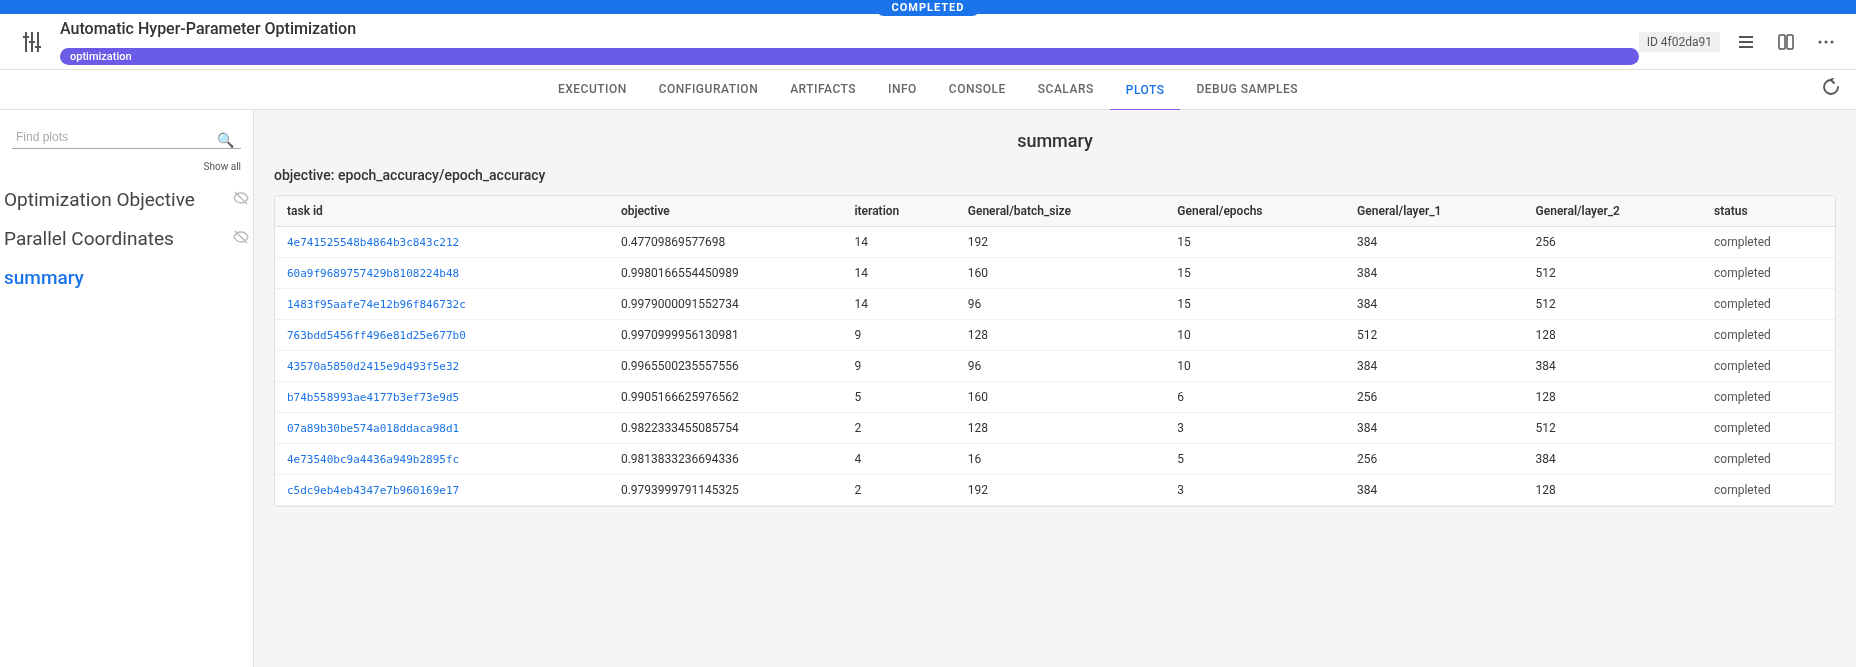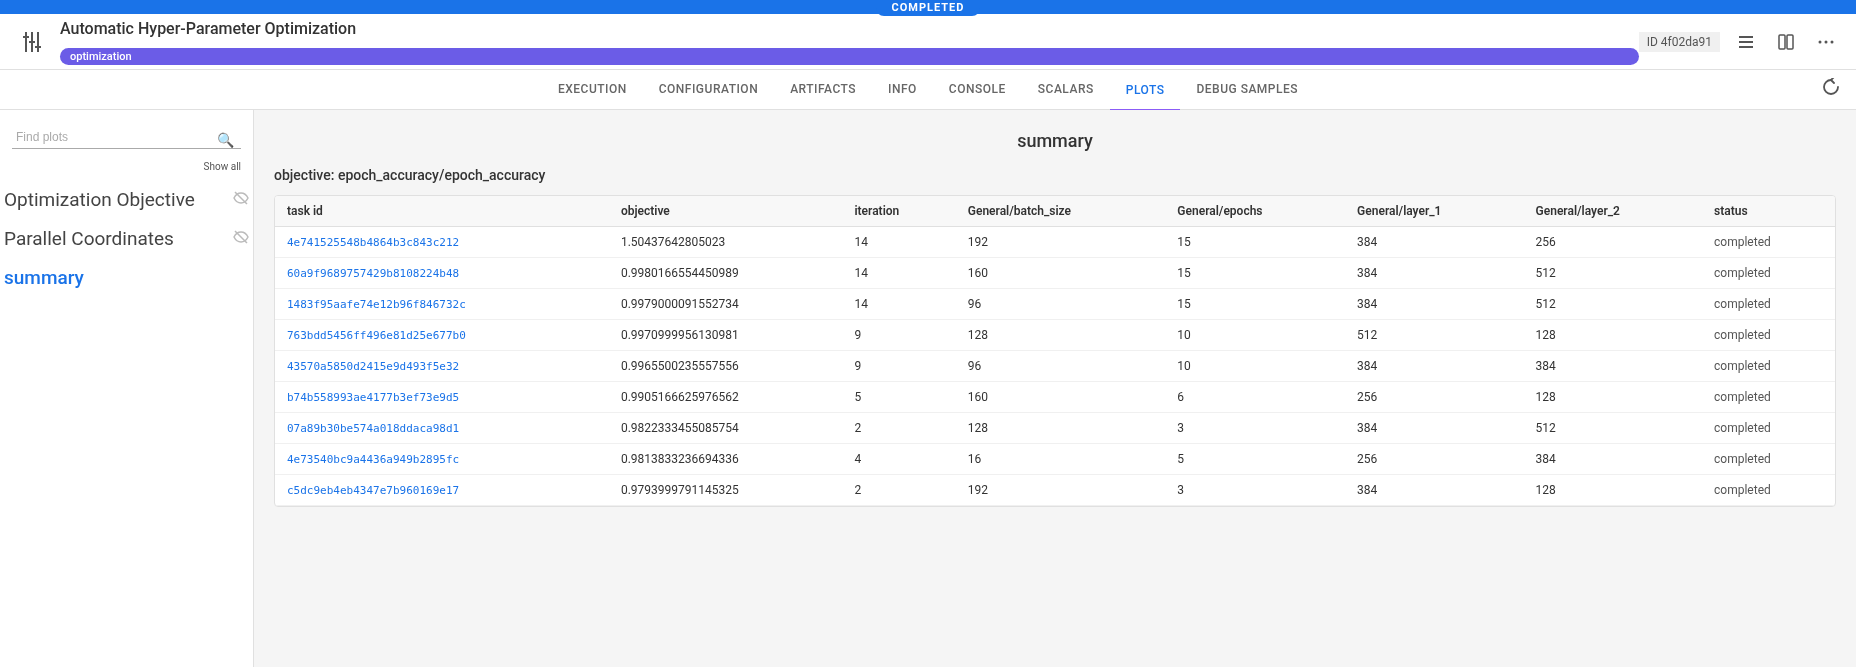--- a/index.html
+++ b/index.html
@@ -373,21 +373,21 @@
             <th>General/batch_size</th>
             <th>General/epochs</th>
             <th>General/layer_1</th>
             <th>General/layer_2</th>
             <th>status</th>
           </tr>
         </thead>
         <tbody id="table-body">
         <tr>
     <td class="task-id">4e741525548b4864b3c843c212</td>
-    <td>1.50437642805023</td>
+    <td>0.47709869577698</td>
     <td>14</td>
     <td>192</td>
     <td class="">15</td>
     <td>384</td>
     <td>256</td>
     <td class="status-completed">completed</td>
   </tr>
             <tr>
     <td class="task-id">60a9f9689757429b8108224b48</td>
     <td>0.9980166554450989</td>

